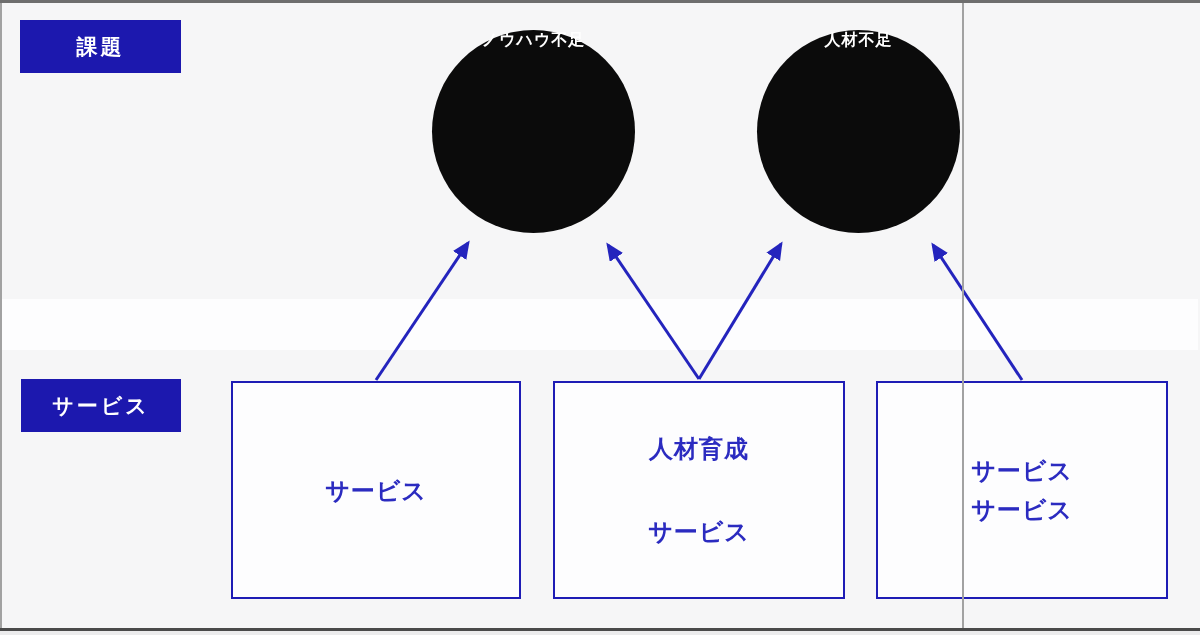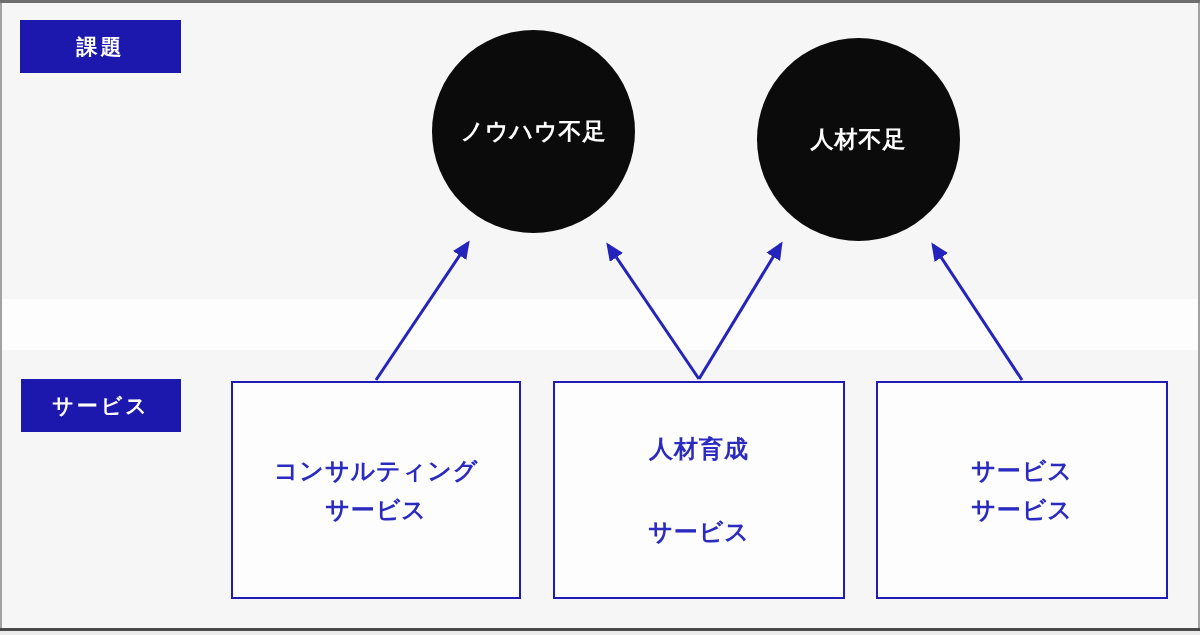--- a/index.html
+++ b/index.html
@@ -1,21 +1,21 @@
 <!DOCTYPE html>
 <html><head>
 <meta charset="utf-8">
 <style>
   html, body { margin: 0; padding: 0; }
   body {
     width: 1200px; height: 635px; overflow: hidden;
     font-family: "Liberation Sans", sans-serif;
     background: #f6f6f7;
   }
-  .canvas { position: relative; width: 1200px; height: 635px; background: #f6f6f7; }
+  .canvas { position: relative; width: 964px; height: 635px; background: #f6f6f7; }
 
   
   .frame-top    { position: absolute; left: 0; top: 0; width: 1200px; height: 3px; background: #6e6e6e; }
   .frame-left   { position: absolute; left: 0; top: 3px; width: 2px; height: 626px; background: #a2a2a2; }
   .frame-right  { position: absolute; right: 0; top: 3px; width: 2px; height: 626px; background: #a2a2a2; }
   .frame-bottom { position: absolute; left: 0; top: 628px; width: 1200px; height: 3px; background: #4a4a4a; }
   .frame-bottom-pad { position: absolute; left: 0; top: 631px; width: 1200px; height: 4px; background: #ececed; }
 
   
   .white-band { position: absolute; left: 2px; top: 299px; width: 1196px; height: 51px; background: #fdfdfe; }
@@ -29,25 +29,25 @@
     background: #1c18ae; color: #ffffff;
     font-size: 21px; font-weight: 700; letter-spacing: 3px;
   }
   .badge-issues   { left: 20px; top: 20px;  width: 161px; height: 53px; }
   .badge-services { left: 21px; top: 379px; width: 160px; height: 53px; }
 
   
   .circle {
     position: absolute; width: 203px; height: 203px; border-radius: 50%;
     background: #0b0b0b; color: #ffffff;
-    display: flex; align-items: center; justify-content: center;
-    font-size: 23px; font-weight: 600; letter-spacing: 1px;
+    display: flex; align-items: flex-start; justify-content: center;
+    font-size: 16px; font-weight: 600; letter-spacing: 1px;
   }
   .circle-knowhow { left: 432px; top: 30px; }
-  .circle-talent  { left: 757px; top: 38px; }
+  .circle-talent  { left: 757px; top: 30px; }
 
   
   .service-box {
     position: absolute; top: 381px; height: 218px;
     background: #fdfdfe; border: 2px solid #1e1cb5; box-sizing: border-box;
     display: flex; flex-direction: column; align-items: center; justify-content: center;
     color: #2b2bc0; font-size: 24px; font-weight: 700; letter-spacing: 1px;
     line-height: 39px; text-align: center;
   }
   .box-consulting { left: 231px; width: 290px; }
@@ -83,21 +83,20 @@
 
   <div class="circle circle-talent">
     <span>人材不足</span>
   </div>
 
   <div class="badge badge-services">
     <span>サービス</span>
   </div>
 
   <div class="service-box box-consulting">
-    <div>コンサルティング</div>
     <div>サービス</div>
   </div>
 
   <div class="service-box box-training">
     <div>人材育成</div>
     <div>サービス</div>
   </div>
 
   <div class="service-box box-recruiting">
     <div>サービス</div>

